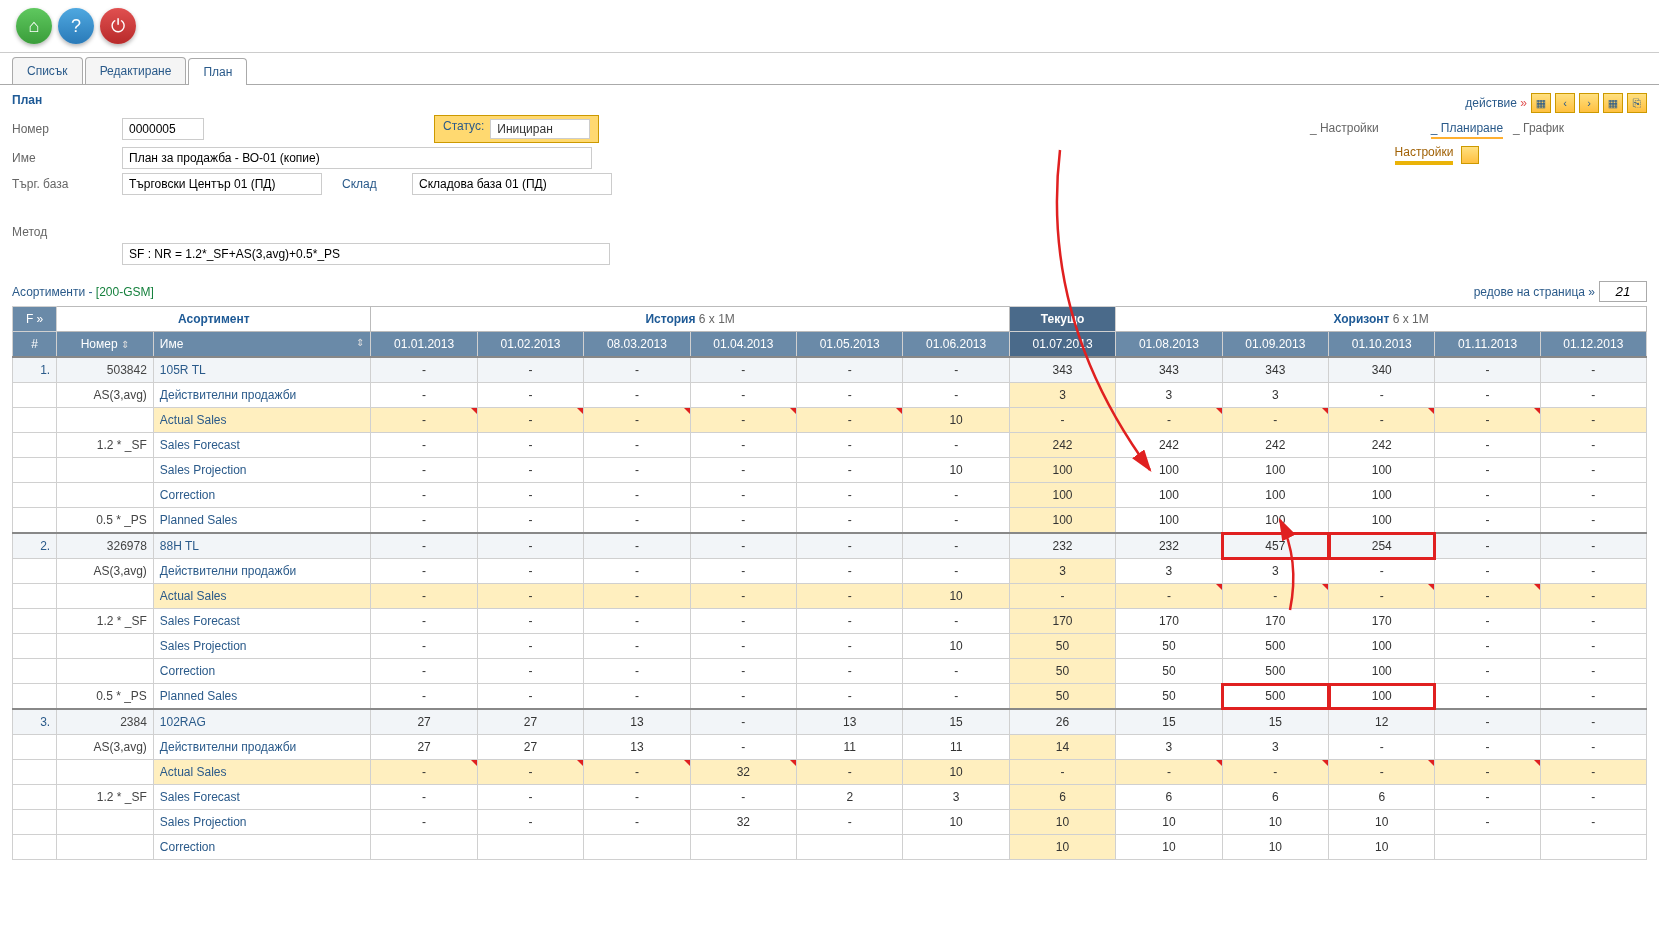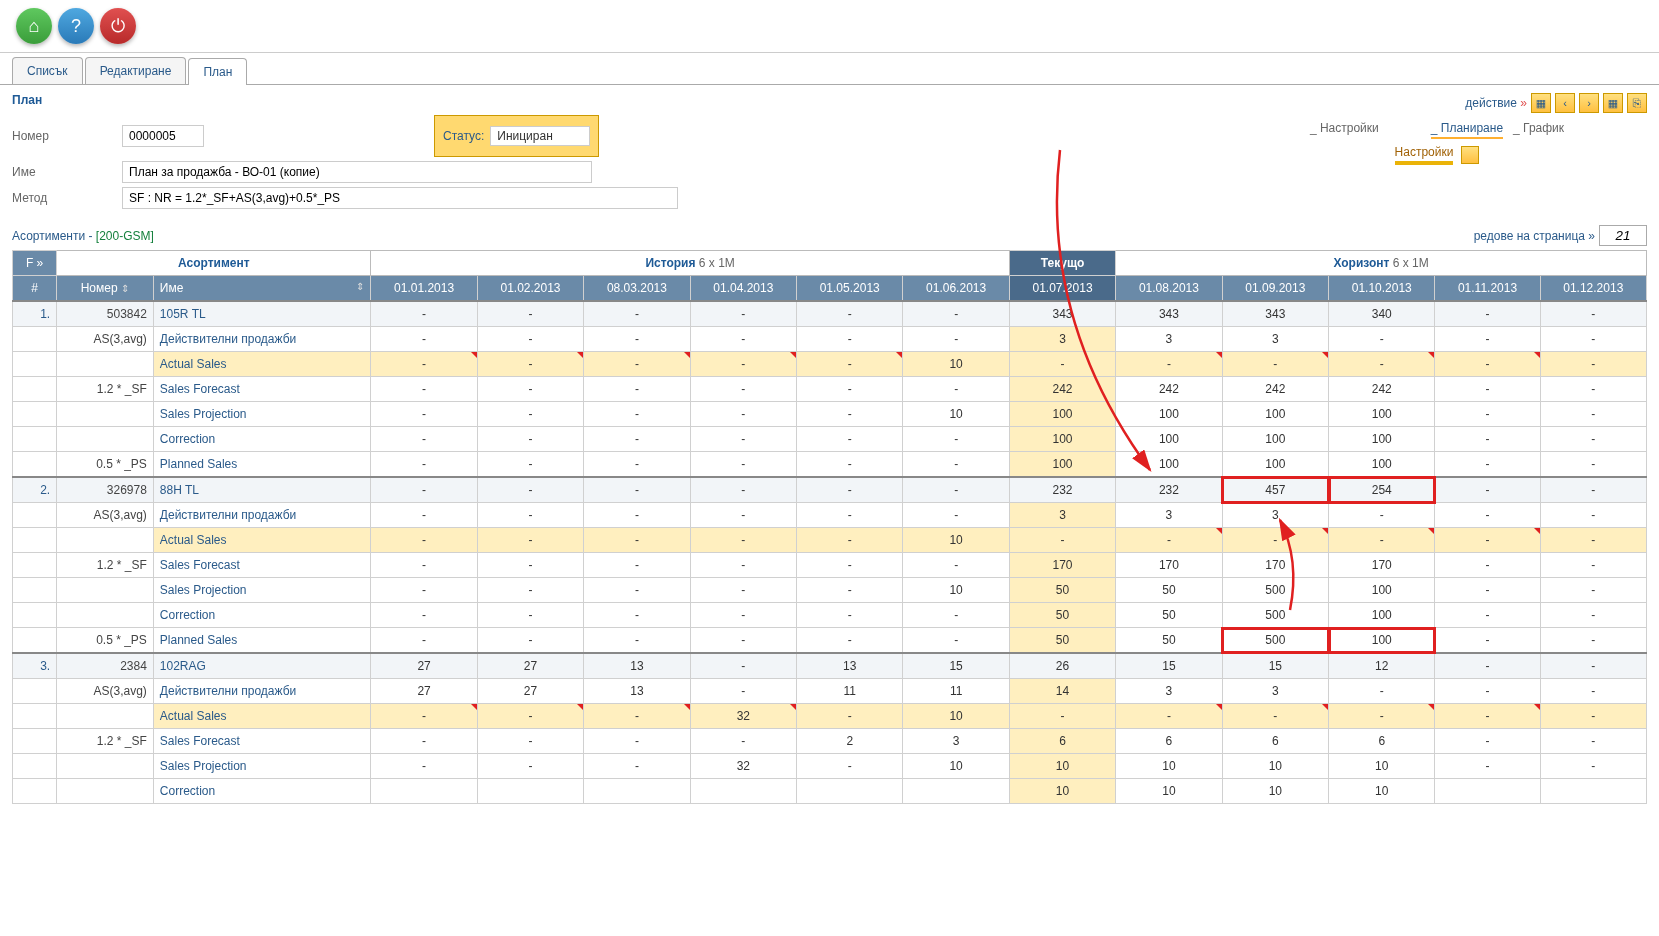--- a/index.html
+++ b/index.html
@@ -16,21 +16,21 @@
 .tab.active { background: #fff; position: relative; top: 1px; }
 .plan-header { padding: 8px 12px; display: flex; justify-content: space-between; align-items: flex-start; }
 .plan-header-left { flex: 1; }
 .plan-title { color: #1e5a96; font-weight: bold; margin-bottom: 8px; }
 .form-row { display: flex; align-items: center; margin-bottom: 4px; }
 .form-label { width: 110px; color: #666; }
 .form-label-blue { color: #2a5a8a; width: 70px; }
 .form-input { border: 1px solid #ccc; padding: 3px 6px; font-size: 12px; }
 .form-input.wide { width: 360px; }
 .form-input.num { width: 82px; }
-.status-box { background: #ffd970; border: 1px solid #cc9900; padding: 10px 8px; display: flex; align-items: center; gap: 6px; margin-left: 20px; }
+.status-box { background: #ffd970; border: 1px solid #cc9900; padding: 3px 8px; display: flex; gap: 6px; margin-left: 20px; }
 .status-label { color: #2a5a8a; }
 .status-val { background: #fff; border: 1px solid #ccc; padding: 2px 6px; width: 100px; display: inline-block; }
 .plan-header-right { width: 420px; position: relative; }
 .action-row { display: flex; justify-content: flex-end; align-items: center; gap: 4px; margin-bottom: 6px; }
 .action-link { color: #2a5a8a; cursor: pointer; }
 .chevron { color: #e05050; }
 .nav-btn { width: 20px; height: 20px; background: linear-gradient(#ffe080,#ffc040); border: 1px solid #cc9900; display: inline-flex; align-items: center; justify-content: center; cursor: pointer; font-size: 11px; color: #2a5a8a; }
 .subtabs { display: flex; gap: 10px; justify-content: center; margin-bottom: 6px; }
 .subtab { padding: 2px 0; cursor: pointer; color: #666; }
 .subtab.active { color: #2a5a8a; border-bottom: 2px solid #ffb030; margin-left: 42px; }
@@ -89,22 +89,28 @@
       <div class="status-box" style="margin-left:230px;">
         <span class="status-label">Статус:</span>
         <span class="status-val">Инициран</span>
       </div>
     </div>
     <div class="form-row">
       <div class="form-label">Име</div>
       <input class="form-input wide" style="width: 470px;" value="План за продажба - ВО-01 (копие)">
     </div>
     <div class="form-row">
+      <div class="form-label">Търг. база</div>
+      <input class="form-input" style="width: 200px;" value="Търговски Център 01 (ПД)">
+      <div class="form-label-blue" style="margin-left:20px">Склад</div>
+      <input class="form-input" style="width: 200px;" value="Складова база 01 (ПД)">
+    </div>
+    <div class="form-row">
       <div class="form-label">Метод</div>
-      <input class="form-input" style="width: 556px;" value="SF : NR = 1.2*_SF+AS(3,avg)+0.5*_PS">
+      <input class="form-input" style="width: 488px; margin-top: 44px;" value="SF : NR = 1.2*_SF+AS(3,avg)+0.5*_PS">
     </div>
   </div>
   <div class="plan-header-right">
     <div class="action-row">
       <span class="action-link"><span>действие</span> <span class="chevron">»</span></span>
       <span class="nav-btn">▦</span>
       <span class="nav-btn">‹</span>
       <span class="nav-btn">›</span>
       <span class="nav-btn">▦</span>
       <span class="nav-btn">⎘</span>

